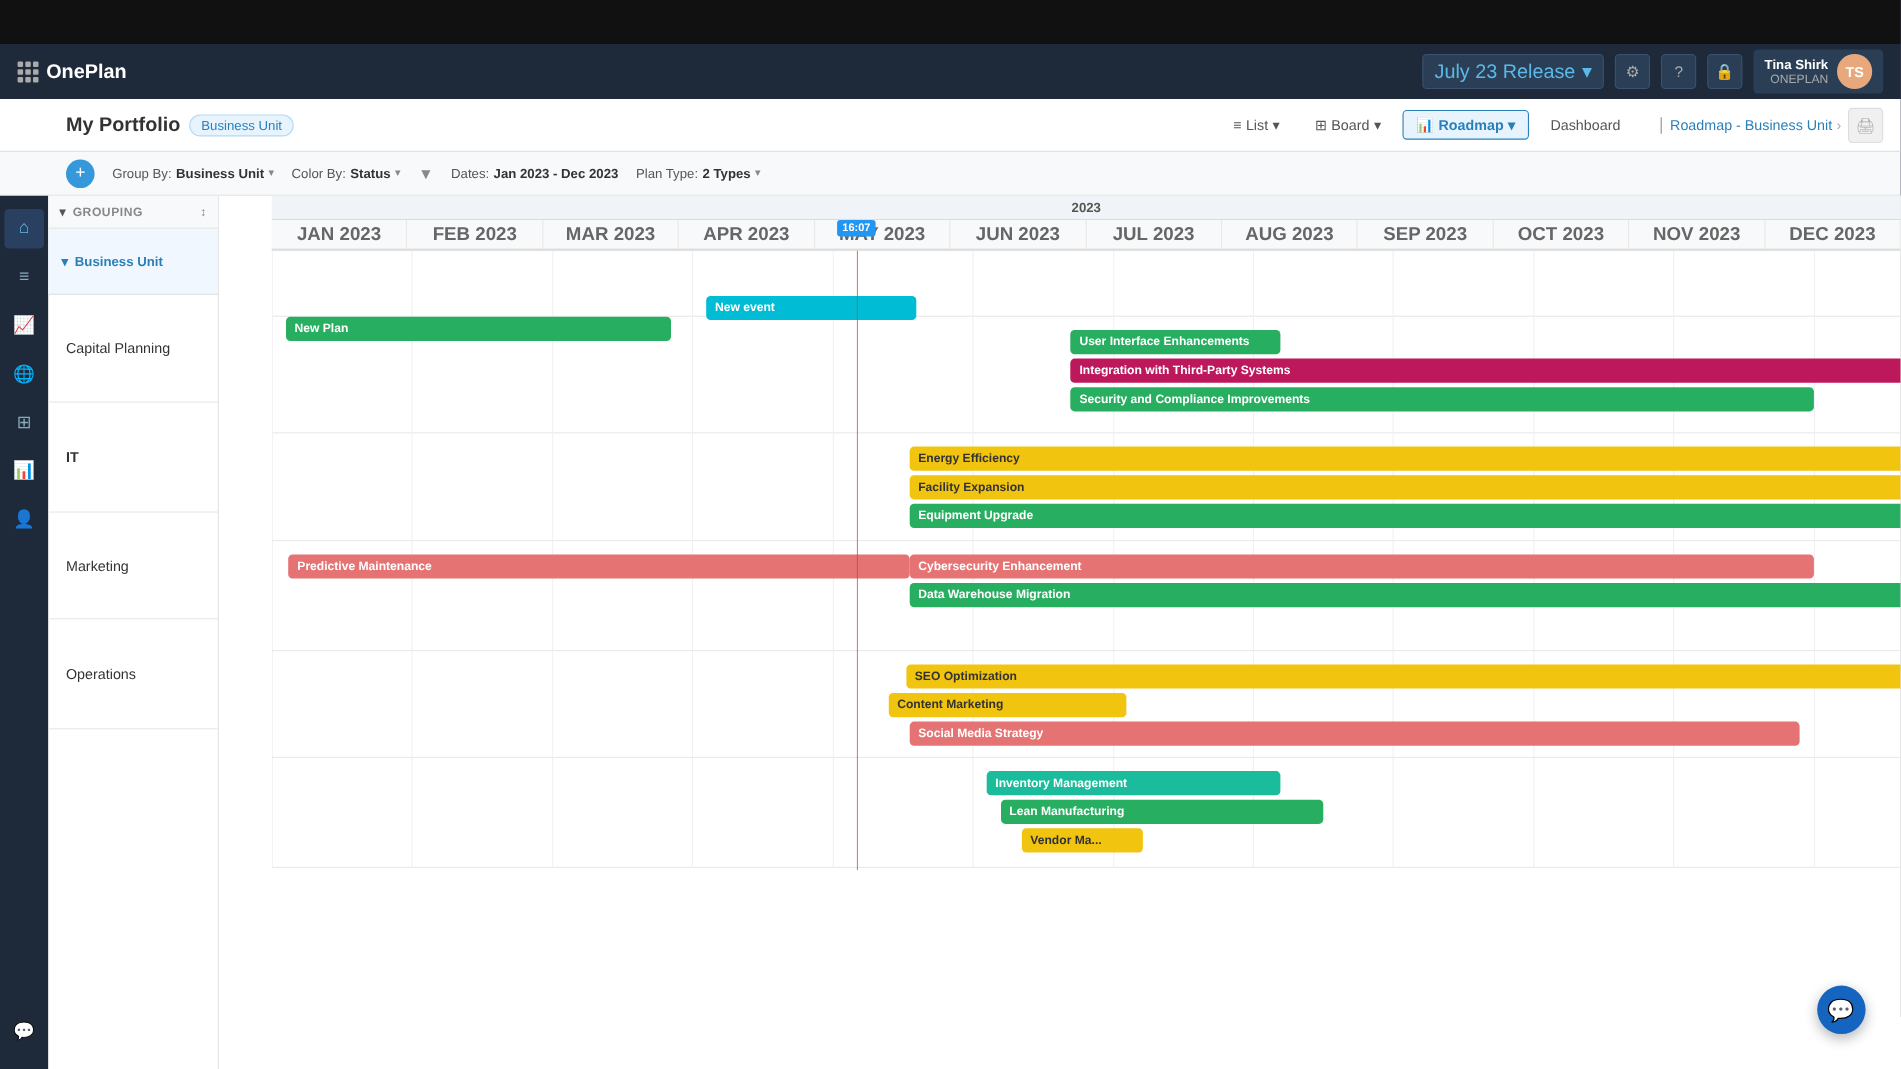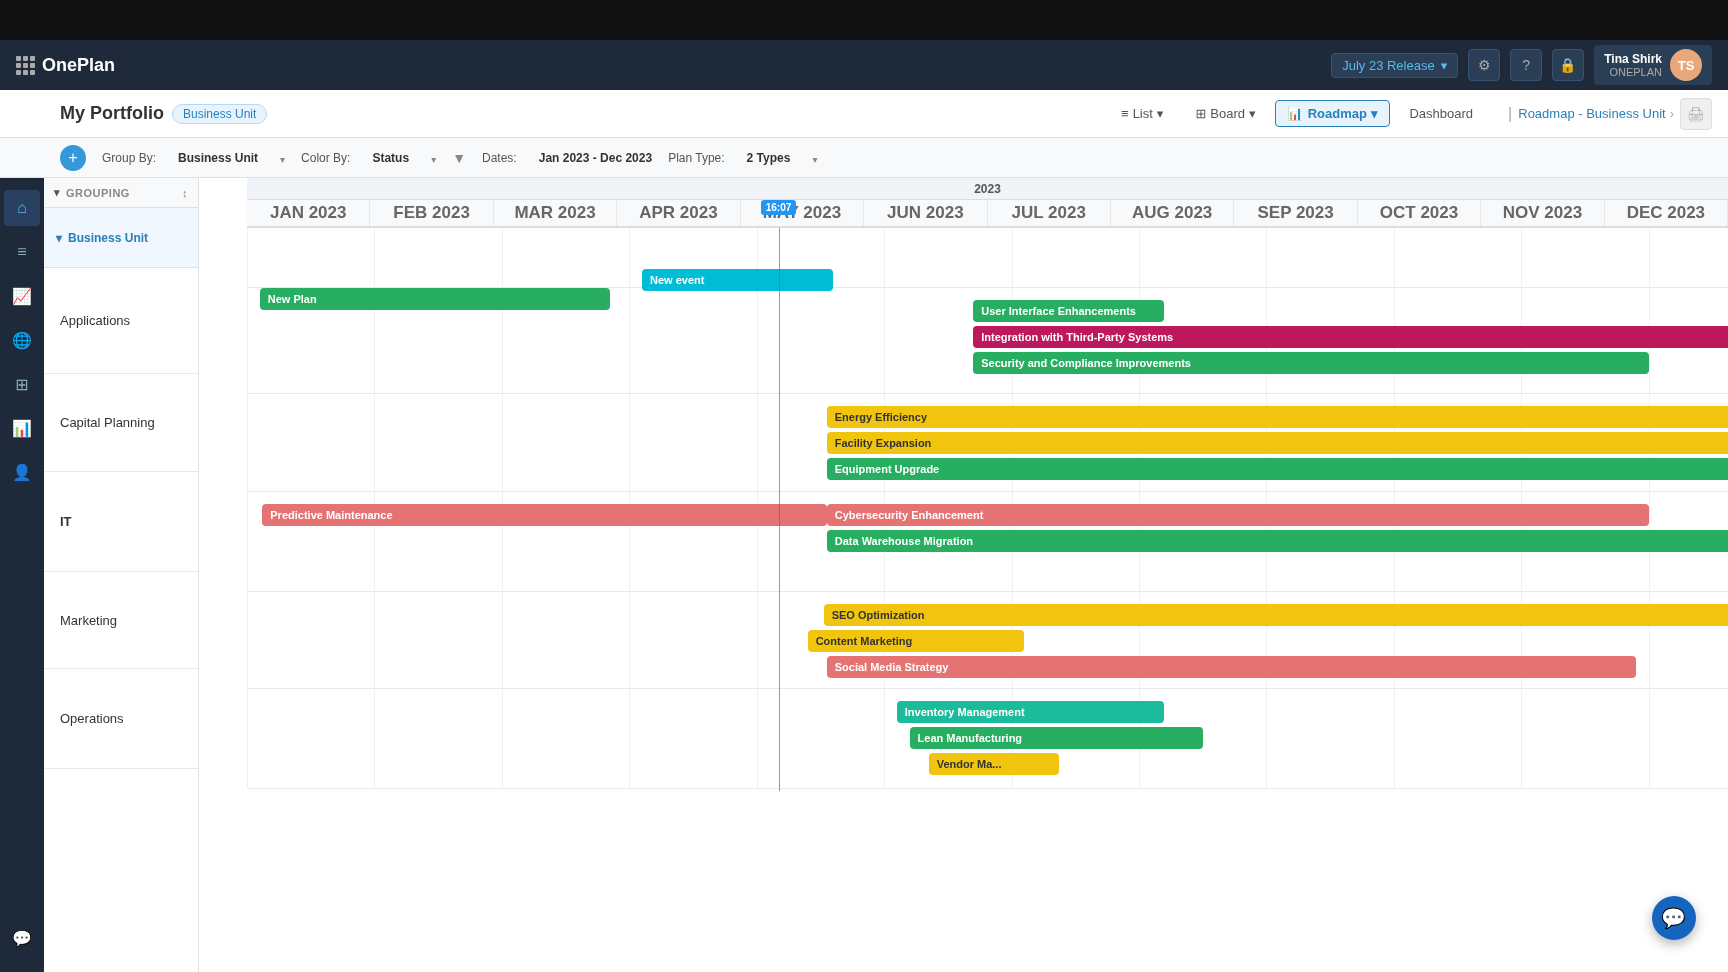--- a/index.html
+++ b/index.html
@@ -35,21 +35,21 @@
       display: flex;
       align-items: center;
       gap: 10px;
     }
     .release-badge {
       background: #2a3f55;
       color: #5bb8e8;
       border: 1px solid #3a5270;
       border-radius: 4px;
       padding: 4px 10px;
-      font-size: 13px;
+      font-size: 18px;
       cursor: pointer;
       display: flex;
       align-items: center;
       gap: 6px;
     }
     .header-icon-btn {
       width: 32px; height: 32px;
       background: #2a3f55;
       border: 1px solid #3a5270;
       border-radius: 4px;
@@ -128,21 +128,21 @@
     .toolbar {
       height: 40px;
       background: #f8f9fa;
       border-bottom: 1px solid #e0e0e0;
       display: flex;
       align-items: center;
       padding: 0 12px 0 60px;
       gap: 16px;
     }
     .toolbar-item {
-      display: flex; align-items: flex-end; gap: 22px;
+      display: flex; align-items: flex-start; gap: 4px;
       font-size: 12px; color: #555;
       cursor: pointer;
     }
     .toolbar-item strong { color: #333; }
     .toolbar-item .dropdown-arrow { color: #888; font-size: 10px; }
     .filter-icon { font-size: 14px; color: #888; cursor: pointer; }
     .add-btn {
       width: 26px; height: 26px;
       background: #3498db;
       border-radius: 50%;
@@ -420,23 +420,20 @@
       <span class="expand-icon">▾</span>
       GROUPING
       <span style="margin-left:auto;">↕</span>
     </div>
 
     <div style="height:60px; background:#f0f7ff; border-bottom:1px solid #e0e0e0; display:flex; align-items:center; padding-left:12px; gap:6px; font-size:12px; color:#2980b9; font-weight:600;">
       <span>▾</span>
       <span>Business Unit</span>
     </div>
 
-    <div class="group-item" style="height:106px;">
-      <span>Applications</span>
-    </div>
 
     <div class="group-item" style="height:98px;">
       <span>Capital Planning</span>
     </div>
 
     <div class="group-item" style="height:100px;font-weight:bold;">
       <span>IT</span>
     </div>
 
     <div class="group-item" style="height:97px;">
@@ -595,21 +592,21 @@
           <div style="position: absolute; left: 1019.33px; top: 0px; bottom: 0px; width: 1px; background: rgb(240, 240, 240);"></div>
           <div style="position: absolute; left: 1146.75px; top: 0px; bottom: 0px; width: 1px; background: rgb(240, 240, 240);"></div>
           <div style="position: absolute; left: 1274.17px; top: 0px; bottom: 0px; width: 1px; background: rgb(240, 240, 240);"></div>
           <div style="position: absolute; left: 1401.58px; top: 0px; bottom: 0px; width: 1px; background: rgb(240, 240, 240);"></div>
           <div class="bar" style="background: rgb(26, 188, 156); left: 649.825px; width: 267.575px; top: 12px; color: rgb(255, 255, 255); align-items: center;">
             <span>Inventory Management</span>
           </div>
           <div class="bar" style="background: rgb(39, 174, 96); left: 662.567px; width: 293.058px; top: 38px; color: rgb(255, 255, 255);">
             <span>Lean Manufacturing</span>
           </div>
-          <div class="bar" style="background: rgb(241, 196, 15); left: 681.679px; width: 130px; top: 64px; color: rgb(51, 51, 51);">
+          <div class="bar" style="background: rgb(241, 196, 15); left: 681.679px; width: 110px; top: 64px; color: rgb(51, 51, 51);">
             <span>Vendor Ma...</span>
           </div>
         </div>
       </div>
 
     <div class="today-line" id="today-line" style="left: 579.746px; top: 50px; height: 563px;"></div>
 
   <div class="today-marker" style="left: 561.746px; top: 22px;">16:07</div>
     </div>
 </div>

